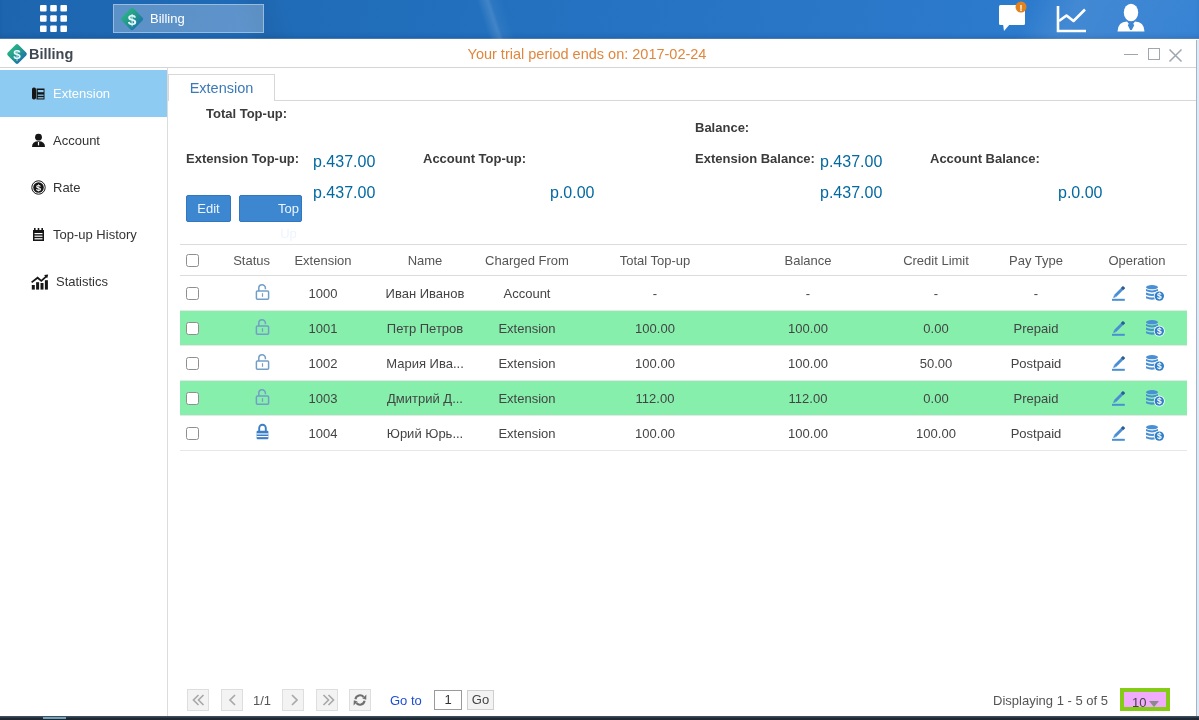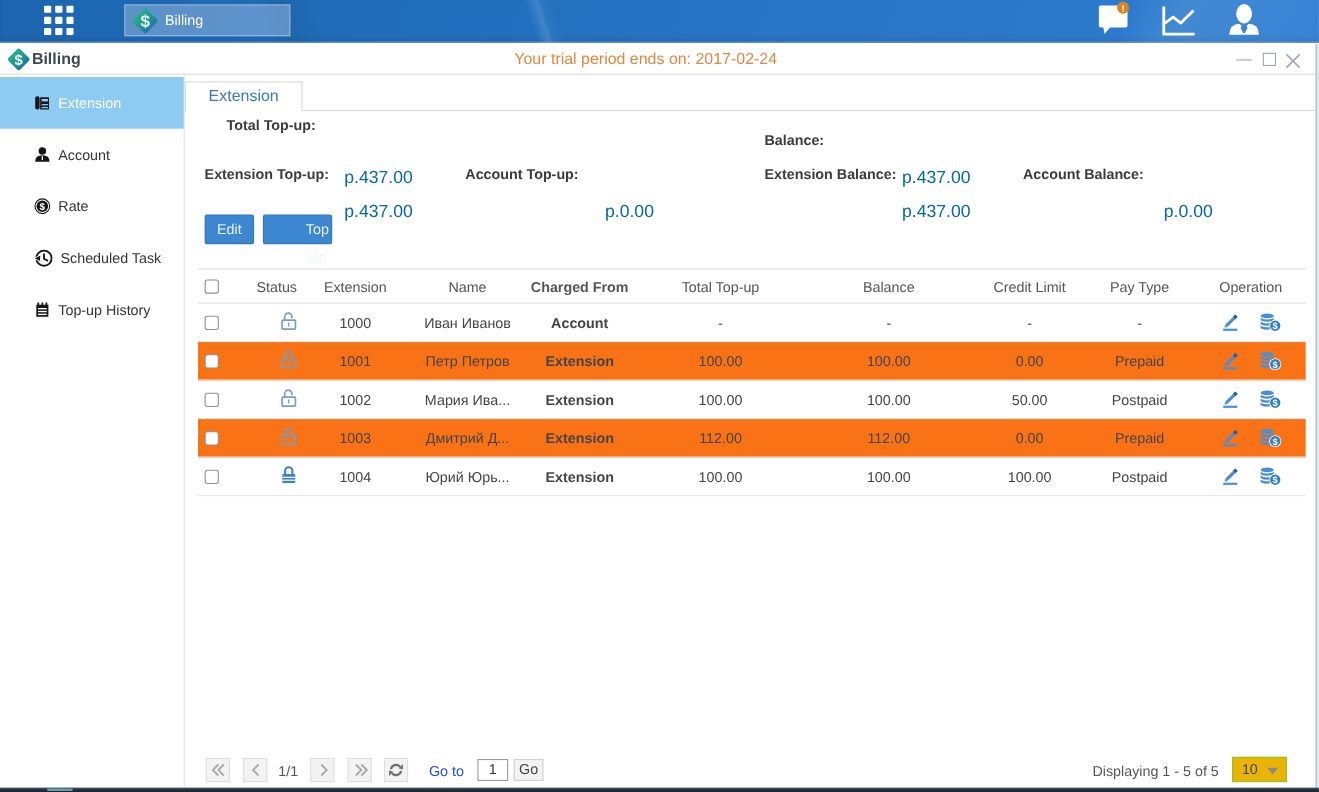--- a/index.html
+++ b/index.html
@@ -45,38 +45,38 @@
 .val { position:absolute; color:#0369a1; font-size:16px;margin-top:33px; }
 
 .btn { position:absolute; top:127px; height:27px; background:#3c87d0; border:1px solid #3077be;
   border-radius:2px; color:#ecf5fd; font-size:13px; text-align:center; line-height:25px; }
 
 
 .tbl { position:absolute; left:12px; top:176px; width:1007px; }
 .thead { display:flex; height:32px; border-top:1px solid #dcdcdc; border-bottom:1px solid #dcdcdc;
   align-items:center; color:#555; font-size:13px; }
 .trow { display:flex; height:35px; border-bottom:1px solid #e7e7e7; align-items:center; font-size:13px; color:#444; }
-.trow.odd { background:#f97316; }
+.trow.odd { background:#86efac; }
 .c { text-align:center; flex:none; }
 .c0 { width:25px; } .c1 { width:65px;text-align:right; } .c2 { width:106px; } .c3 { width:98px; }
-.c4 { width:106px;font-weight:bold; } .c5 { width:150px; } .c6 { width:156px; } .c7 { width:100px; }
+.c4 { width:106px; } .c5 { width:150px; } .c6 { width:156px; } .c7 { width:100px; }
 .c8 { width:100px; } .c9 { width:102px; }
 .cb { width:13px; height:13px; border:1px solid #8f8f8f; border-radius:2.5px; background:#fff; margin:0 auto; }
 .ops { display:flex; justify-content:center; gap:16px; align-items:center; }
 
 
 .pager { position:absolute; left:168px; top:688px; width:1031px; height:24px; font-size:13px; color:#555; }
 .pbtn { position:absolute; top:1px; width:22px; height:22px; background:#f3f3f3; border:1px solid #dedede;
   color:#a8a8a8; text-align:center; line-height:19px; font-size:16px; }
 .goin { position:absolute; left:266px; top:2px; width:28px; height:20px; border:1px solid #9a9a9a; background:#fff;
   text-align:center; line-height:18px; color:#333; }
 .gobtn { position:absolute; left:299px; top:2px; width:27px; height:20px; background:#f3f3f3; border:1px solid #cfcfcf;
   text-align:center; line-height:18px; color:#444; }
 .disp { position:absolute; right:91px; top:5px; color:#555; }
-.psel { position:absolute; left:952px; top:0px; width:50px; height:23px; border:1px solid #84cc16; background:#eab308; }
+.psel { position:absolute; left:952px; top:0px; width:50px; height:23px; border:4px solid #84cc16; background:#f0abfc; }
 .psel .n { position:absolute; left:8px; top:3px; color:#444; }
 .psel .tri { position:absolute; right:7px; top:9px; width:0; height:0;
   border-left:5px solid transparent; border-right:5px solid transparent; border-top:6px solid #8a8a8a; }
 
 .bottomstrip { position:absolute; left:0; top:716px; width:1199px; height:4px; background:linear-gradient(#45586a, #1d2833 60%); }
 .rightedge { position:absolute; left:1196px; top:40px; width:3px; height:676px; background:#dfeaf4; border-left:1px solid #9fb6ca; }
 </style>
 </head>
 <body>
 
@@ -176,38 +176,43 @@
   </div>
   <div class="sitem">
     <svg width="15" height="15" viewBox="0 0 15 15">
       <circle cx="7.5" cy="7.5" r="6.7" fill="none" stroke="#161616" stroke-width="1"></circle>
       <circle cx="7.5" cy="7.5" r="5.3" fill="#161616"></circle>
       <text x="7.5" y="10.8" font-size="9" font-weight="bold" fill="#fff" text-anchor="middle" font-family="Liberation Sans">$</text>
     </svg>
     <span>Rate</span>
   </div>
   <div class="sitem">
-    <svg width="17" height="17" viewBox="0 0 17 17">
-      <circle cx="9" cy="8.7" r="6.9" fill="none" stroke="#161616" stroke-width="1.7"></circle>
-      <polygon points="0.2,8.9 6.2,5.6 5.6,11.9" fill="#161616" stroke="#fff" stroke-width="0.8"></polygon>
-      <path d="M9,4.4 L9,9.2 L12.6,11.2" fill="none" stroke="#161616" stroke-width="1.7"></path>
-    </svg>
-    <span>Scheduled Task</span>
-  </div>
-  <div class="sitem">
     <svg width="15" height="15" viewBox="0 0 15 15">
       <path d="M2,3 h11 v11 h-11 Z" fill="#161616"></path>
       <rect x="3" y="1" width="1.6" height="3.4" fill="#161616"></rect>
         <rect x="6.7" y="1" width="1.6" height="3.4" fill="#161616"></rect>
         <rect x="10.4" y="1" width="1.6" height="3.4" fill="#161616"></rect>
       <rect x="3.5" y="6" width="8" height="1.2" fill="#fff"></rect>
       <rect x="3.5" y="8.6" width="8" height="1.2" fill="#fff"></rect>
       <rect x="3.5" y="11.2" width="8" height="1.2" fill="#fff"></rect>
     </svg>
     <span>Top-up History</span>
+  </div>
+  <div class="sitem">
+    <svg width="18" height="16" viewBox="0 0 18 16">
+      <g fill="#161616">
+        <rect x="0.8" y="11" width="3" height="4.6"></rect>
+        <rect x="5.1" y="8.2" width="3" height="7.4"></rect>
+        <rect x="9.5" y="9" width="3" height="6.6"></rect>
+        <rect x="13.9" y="6.2" width="3" height="9.4"></rect>
+      </g>
+      <path d="M0.6,8.4 L6.6,3.7 L10.3,6.9 L15.6,2.1" fill="none" stroke="#161616" stroke-width="1.8"></path>
+      <polygon points="17.2,0.4 13,1.1 16.2,4.2" fill="#161616"></polygon>
+    </svg>
+    <span>Statistics</span>
   </div>
 </div>
 
 <div class="main">
   <div class="tab">Extension</div>
   <div class="tabline"></div>
 
   <div class="lbl" style="left:18px; top:38px;margin-left:20px;">Total Top-up:</div>
   <div class="val" style="left:145px; top:52px;">p.437.00</div>
   <div class="lbl" style="left:527px; top:52px;">Balance:</div>

